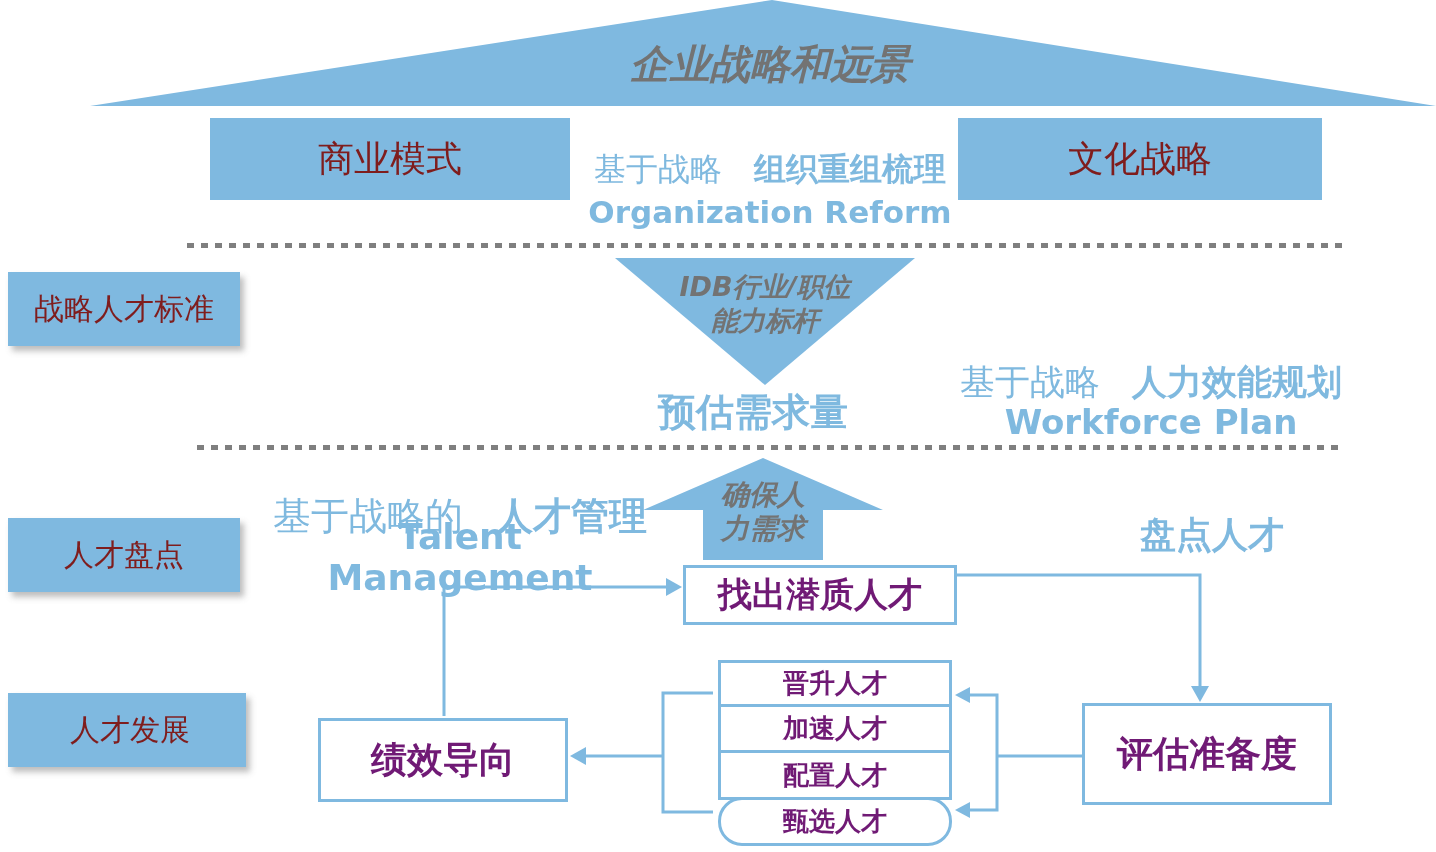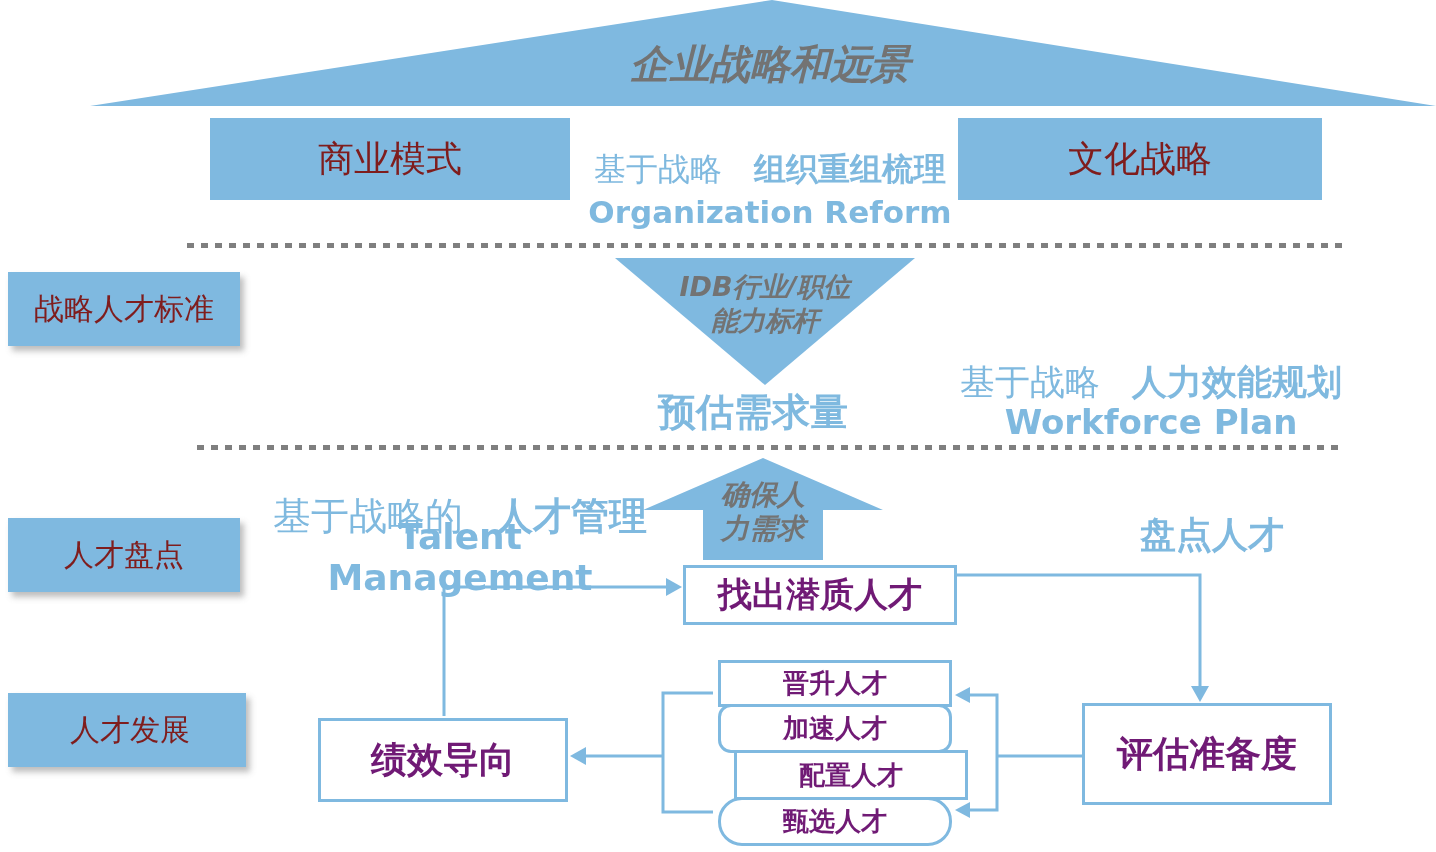--- a/index.html
+++ b/index.html
@@ -89,19 +89,19 @@
 
   <div class="abs ctr outline-box" style="left:683px;top:565px;width:268px;height:54px;font-size:34px;">找出潜质人才</div>
 
   <div class="abs ctr blue-text bold" style="left:1112px;top:515px;width:200px;height:40px;font-size:36px;">盘点人才</div>
 
   <div class="abs ctr blue-fill-box shadowed" style="left:8px;top:693px;width:232px;height:74px;font-size:30px;padding-left:6px;">人才发展</div>
 
   <div class="abs ctr outline-box" style="left:318px;top:718px;width:244px;height:78px;font-size:36px;">绩效导向</div>
 
   <div class="abs ctr outline-box" style="left:718px;top:660px;width:228px;height:41px;font-size:26px;">晋升人才</div>
-  <div class="abs ctr outline-box" style="left:718px;top:704px;width:228px;height:43px;font-size:26px;border-radius:13px;">加速人才</div>
-  <div class="abs ctr outline-box" style="left:718px;top:750px;width:228px;height:44px;font-size:26px;margin-left:16px;">配置人才</div>
+  <div class="abs ctr outline-box" style="left:718px;top:704px;width:228px;height:43px;font-size:26px;">加速人才</div>
+  <div class="abs ctr outline-box" style="left:718px;top:750px;width:228px;height:44px;font-size:26px;">配置人才</div>
   <div class="abs ctr outline-box" style="left:718px;top:797px;width:228px;height:43px;font-size:26px;border-radius:24px;">甄选人才</div>
 
   <div class="abs ctr outline-box" style="left:1082px;top:703px;width:244px;height:96px;font-size:36px;">评估准备度</div>
 
 </div>
 
 </body></html>

